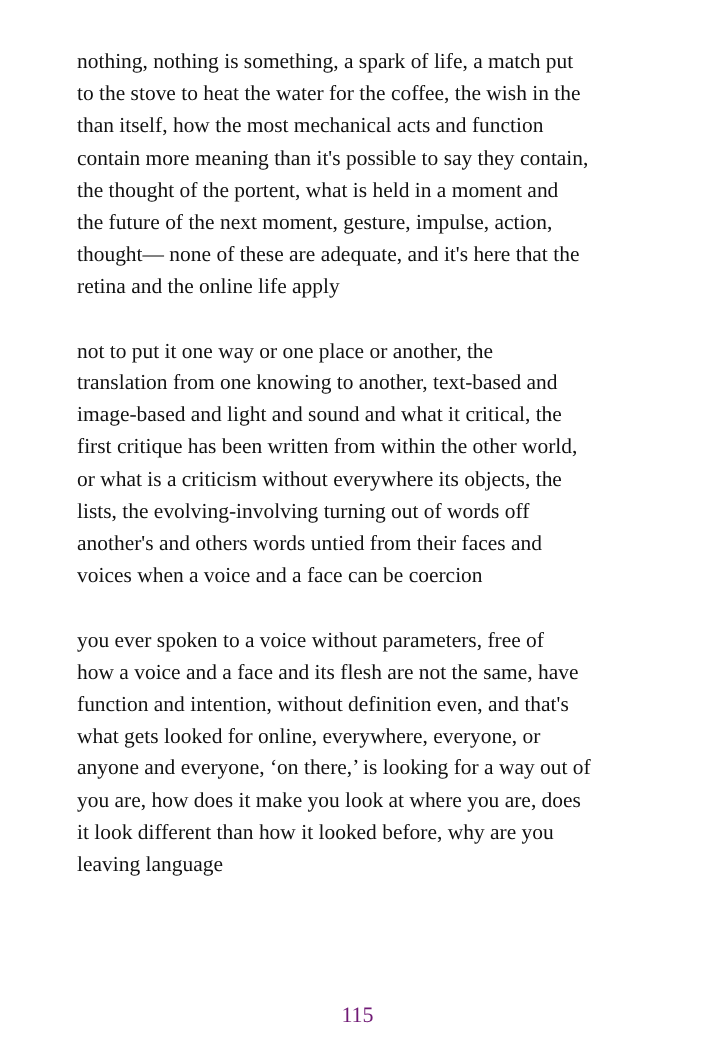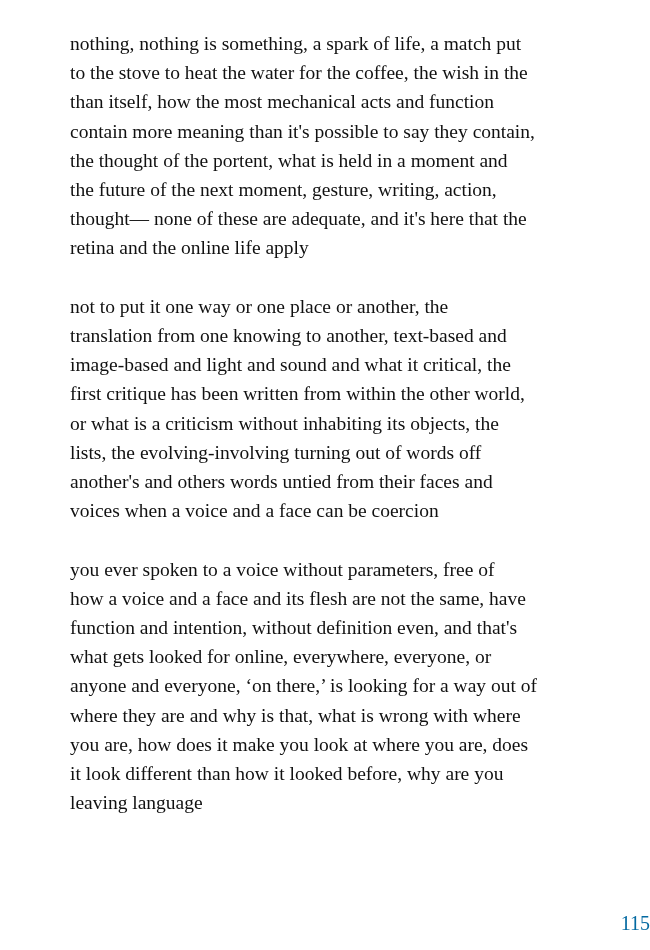--- a/index.html
+++ b/index.html
@@ -1,53 +1,52 @@
 <!DOCTYPE html>
 <html><head>
 <meta charset="utf-8">
 <style>
   html, body { margin: 0; padding: 0; background: #ffffff; }
   body { width: 650px; height: 950px; position: relative; overflow: hidden; }
-  .page { position: absolute; left: 70px; top: 29px; width: 520px; color: #111111;
+  .page { position: absolute; left: 70px; top: 42px; width: 520px; color: #111111;
     font-family: "Liberation Serif", "DejaVu Serif", serif; font-size: 19.5px; line-height: 29.2px; }
   .para { margin: 0 0 29.2px 0; }
   .line { display: block; white-space: nowrap; }
-  .page-number { position: absolute; left: 0; width: 650px; top: 912px; text-align: right;
-    font-family: "Liberation Serif", "DejaVu Serif", serif; font-size: 20px; color: #0369a1; }
+  .page-number { position: absolute; left: 0; width: 650px; top: 912px; text-align: center;
+    font-family: "Liberation Serif", "DejaVu Serif", serif; font-size: 20px; color: #701a75; }
 </style>
 </head>
 <body>
 
 <div class="page">
   <p class="para">
     <span class="line">nothing, nothing is something, a spark of life, a match put</span>
     <span class="line">to the stove to heat the water for the coffee, the wish in the</span>
     <span class="line">than itself, how the most mechanical acts and function</span>
     <span class="line">contain more meaning than it's possible to say they contain,</span>
     <span class="line">the thought of the portent, what is held in a moment and</span>
-    <span class="line">the future of the next moment, gesture, writing, action,</span>
+    <span class="line">the future of the next moment, gesture, impulse, action,</span>
     <span class="line">thought— none of these are adequate, and it's here that the</span>
     <span class="line">retina and the online life apply</span>
   </p>
   <p class="para">
     <span class="line">not to put it one way or one place or another, the</span>
     <span class="line">translation from one knowing to another, text-based and</span>
     <span class="line">image-based and light and sound and what it critical, the</span>
     <span class="line">first critique has been written from within the other world,</span>
-    <span class="line">or what is a criticism without inhabiting its objects, the</span>
+    <span class="line">or what is a criticism without everywhere its objects, the</span>
     <span class="line">lists, the evolving-involving turning out of words off</span>
     <span class="line">another's and others words untied from their faces and</span>
     <span class="line">voices when a voice and a face can be coercion</span>
   </p>
   <p class="para">
     <span class="line">you ever spoken to a voice without parameters, free of</span>
     <span class="line">how a voice and a face and its flesh are not the same, have</span>
     <span class="line">function and intention, without definition even, and that's</span>
     <span class="line">what gets looked for online, everywhere, everyone, or</span>
     <span class="line">anyone and everyone, ‘on there,’ is looking for a way out of</span>
-    <span class="line">where they are and why is that, what is wrong with where</span>
     <span class="line">you are, how does it make you look at where you are, does</span>
     <span class="line">it look different than how it looked before, why are you</span>
     <span class="line">leaving language</span>
   </p>
 </div>
 
 <div class="page-number">115</div>
 
 </body></html>

